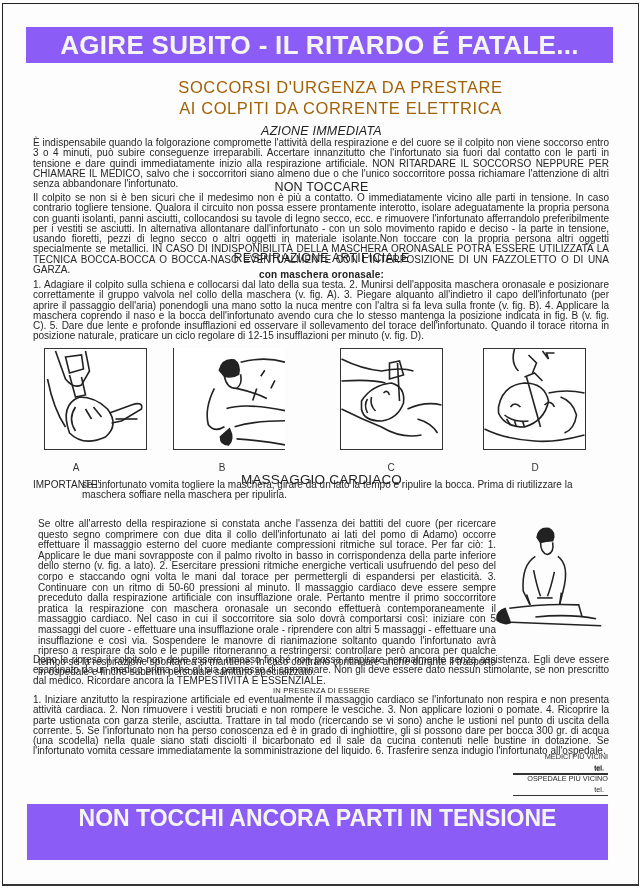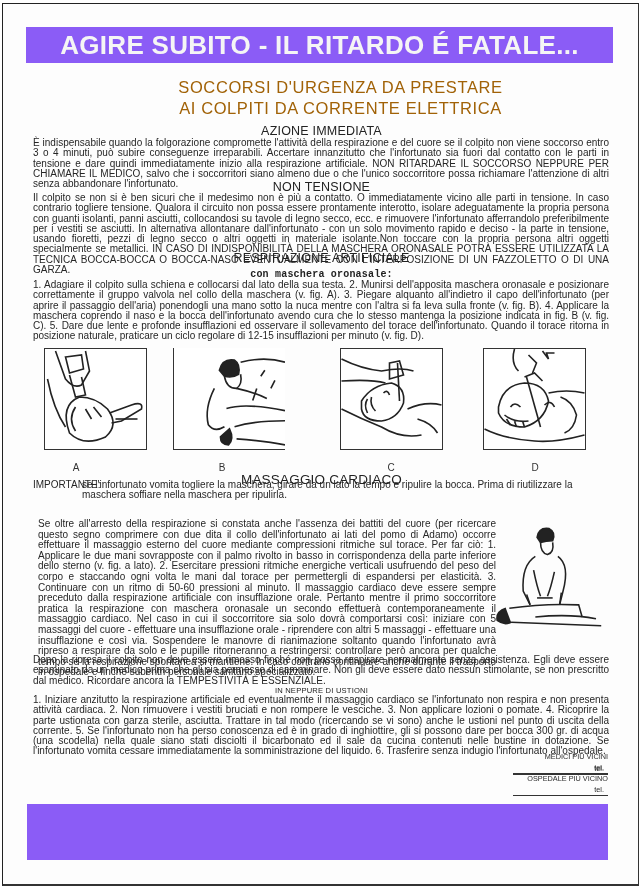--- a/index.html
+++ b/index.html
@@ -26,28 +26,28 @@
 
 <div class="page"></div>
 
 <div class="banner banner-top">
   <span>AGIRE SUBITO - IL RITARDO É FATALE...</span>
 </div>
 
 <div class="title" style="top:77px;">SOCCORSI D'URGENZA DA PRESTARE</div>
 <div class="title" style="top:98px;">AI COLPITI DA CORRENTE ELETTRICA</div>
 
-<div class="h" style="top:124px;">AZIONE IMMEDIATA</div>
+<div class="h" style="top:124px;font-style:italic;">AZIONE IMMEDIATA</div>
 <div class="para" style="left:33px; top:138px; width:576px;">È indispensabile quando la folgorazione compromette l'attività della respirazione e del cuore se il colpito non viene soccorso entro 3 o 4 minuti, può subire conseguenze irreparabili. Accertare innanzitutto che l'infortunato sia fuori dal contatto con le parti in tensione e dare quindi immediatamente inizio alla respirazione artificiale. NON RITARDARE IL SOCCORSO NEPPURE PER CHIAMARE IL MEDICO, salvo che i soccorritori siano almeno due o che l'unico soccorritore possa richiamare l'attenzione di altri senza abbandonare l'infortunato.</div>
 
-<div class="h" style="top:180px;">NON TENSIONE</div>
+<div class="h" style="top:180px;">NON TOCCARE</div>
 <div class="para" style="left:33px; top:193px; width:576px;">Il colpito se non si è ben sicuri che il medesimo non è più a contatto. O immediatamente vicino alle parti in tensione. In caso contrario togliere tensione. Qualora il circuito non possa essere prontamente interotto, isolare adeguatamente la propria persona con guanti isolanti, panni asciutti, collocandosi su tavole di legno secco, ecc. e rimuovere l'infortunato afferrandolo preferibilmente per i vestiti se asciutti. In alternativa allontanare dall'infortunato - con un solo movimento rapido e deciso - la parte in tensione, usando fioretti, pezzi di legno secco o altri oggetti in materiale isolante.Non toccare con la propria persona altri oggetti specialmente se metallici. IN CASO DI INDISPONIBILITÀ DELLA MASCHERA ORONASALE POTRÀ ESSERE UTILIZZATA LA TECNICA BOCCA-BOCCA O BOCCA-NASO EVENTUALMENTE CON L'INTERPOSIZIONE DI UN FAZZOLETTO O DI UNA GARZA.</div>
 
 <div class="h" style="top:251px;">RESPIRAZIONE ARTIFICIALE</div>
-<div class="h h-small" style="top:268px;font-family:Liberation Mono, monospace;">con maschera oronasale:</div>
+<div class="h h-small" style="top:268px;">con maschera oronasale:</div>
 <div class="para" style="left:33px; top:280px; width:576px;">1. Adagiare il colpito sulla schiena e collocarsi dal lato della sua testa. 2. Munirsi dell'apposita maschera oronasale e posizionare correttamente il gruppo valvola nel collo della maschera (v. fig. A). 3. Piegare alquanto all'indietro il capo dell'infortunato (per aprire il passaggio dell'aria) ponendogli una mano sotto la nuca mentre con l'altra si fa leva sulla fronte (v. fig. B). 4. Applicare la maschera coprendo il naso e la bocca dell'infortunato avendo cura che lo stesso mantenga la posizione indicata in fig. B (v. fig. C). 5. Dare due lente e profonde insufflazioni ed osservare il sollevamento del torace dell'infortunato. Quando il torace ritorna in posizione naturale, praticare un ciclo regolare di 12-15 insufflazioni per minuto (v. fig. D).</div>
 
 <div class="figure" style="left:44px; top:348px; width:103px; height:102px;">
   <svg viewBox="0 0 100 100">
     <g fill="none" stroke="#222" stroke-width="1.6">
       <path d="M10 2 L20 30 Q28 40 36 36 L44 22 L40 2"></path>
       <path d="M20 8 L36 6 L38 20 L24 24 Z"></path>
       <path d="M24 26 L30 48 L40 46 L36 28"></path>
       <path d="M34 48 Q14 56 24 84 Q38 98 60 88 Q74 76 62 60 Q50 48 34 48 Z"></path>
       <path d="M30 58 Q22 70 30 82"></path>
@@ -134,21 +134,21 @@
       <path d="M16 100 Q4 104 6 114 Q14 120 22 116" fill="#222"></path>
       <path d="M20 100 Q60 94 100 96 L104 110"></path>
       <path d="M22 116 Q70 118 126 120"></path>
       <path d="M50 110 Q90 106 120 112"></path>
     </g>
   </svg>
 </div>
 
 <div class="para" style="left:33px; top:655px; width:576px;">Dopo la ripresa il colpito non deve essere rimosso finché non possa respirare normalmente senza assistenza. Egli deve essere esaminato da un medico prima che gli sia permesso di camminare. Non gli deve essere dato nessun stimolante, se non prescritto dal medico. Ricordare ancora la TEMPESTIVITÀ È ESSENZIALE.</div>
 
-<div class="h" style="top:686px; font-size:7.6px; line-height:9px;">IN NEPPURE DI USTIONI</div>
+<div class="h" style="top:686px; font-size:7.6px; line-height:9px;">IN PRESENZA DI ESSERE</div>
 <div class="para" style="left:33px; top:695px; width:576px;">1. Iniziare anzitutto la respirazione artificiale ed eventualmente il massaggio cardiaco se l'infortunato non respira e non presenta attività cardiaca. 2. Non rimuovere i vestiti bruciati e non rompere le vesciche. 3. Non applicare lozioni o pomate. 4. Ricoprire la parte ustionata con garza sterile, asciutta. Trattare in tal modo (ricercando se vi sono) anche le ustioni nel punto di uscita della corrente. 5. Se l'infortunato non ha perso conoscenza ed è in grado di inghiottire, gli si possono dare per bocca 300 gr. di acqua (una scodella) nella quale siano stati disciolti il bicarbonato ed il sale da cucina contenuti nelle bustine in dotazione. Se l'infortunato vomita cessare immediatamente la somministrazione del liquido. 6. Trasferire senza indugio l'infortunato all'ospedale.</div>
 
 <div class="contact-row" style="top:752px;">
   <span class="contact-label">MEDICI PIÙ VICINI</span>
   <span class="line" style="flex:1; margin-left:3px;"></span>
   <span class="tel">tel.</span>
   <span class="line" style="width:95px;"></span>
 </div>
 <div class="contact-row" style="top:763px;">
   <span class="contact-label" style="width:73px;"></span>
@@ -163,13 +163,14 @@
   <span class="line" style="width:95px;"></span>
 </div>
 <div class="contact-row" style="top:830px;">
   <span class="contact-label">AMBULANZA PIÙ VICINA</span>
   <span class="line" style="flex:1; margin-left:3px;"></span>
   <span class="tel">tel.</span>
   <span class="line" style="width:95px;"></span>
 </div>
 
 <div class="banner banner-bottom">
+  <div>NON TOCCHI ANCORA PARTI IN TENSIONE</div>
 </div>
 
 </body></html>

